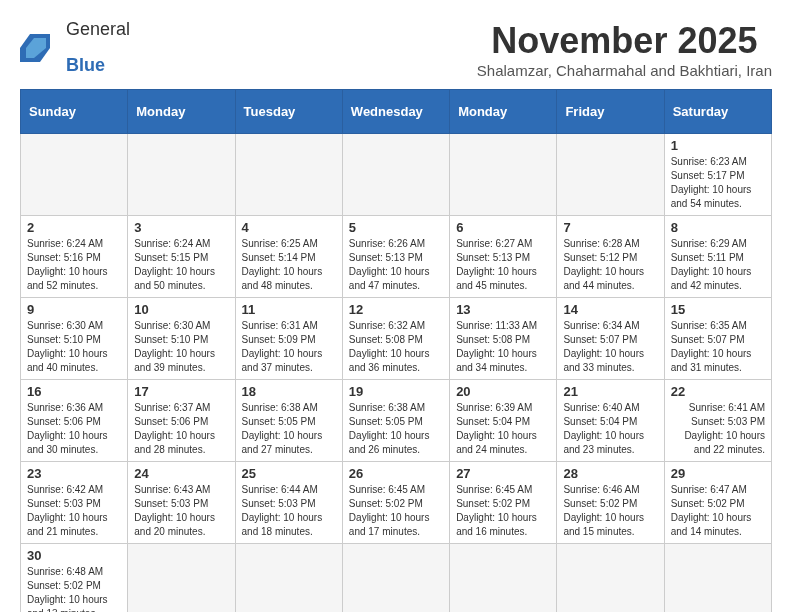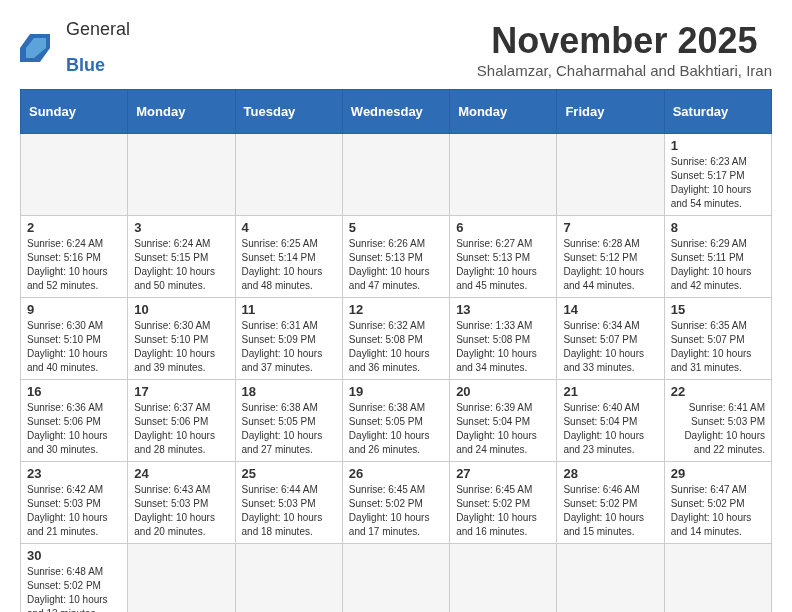--- a/index.html
+++ b/index.html
@@ -213,21 +213,21 @@
         </td>
         <td>
           <span class="day-number">12</span>
           <div class="day-info" style="white-space: pre-line;">Sunrise: 6:32 AM
 Sunset: 5:08 PM
 Daylight: 10 hours
 and 36 minutes.</div>
         </td>
         <td>
           <span class="day-number">13</span>
-          <div class="day-info" style="white-space: pre-line;">Sunrise: 1:33 AM
+          <div class="day-info" style="white-space: pre-line;">Sunrise: 11:33 AM
 Sunset: 5:08 PM
 Daylight: 10 hours
 and 34 minutes.</div>
         </td>
         <td>
           <span class="day-number">14</span>
           <div class="day-info" style="white-space: pre-line;">Sunrise: 6:34 AM
 Sunset: 5:07 PM
 Daylight: 10 hours
 and 33 minutes.</div>

